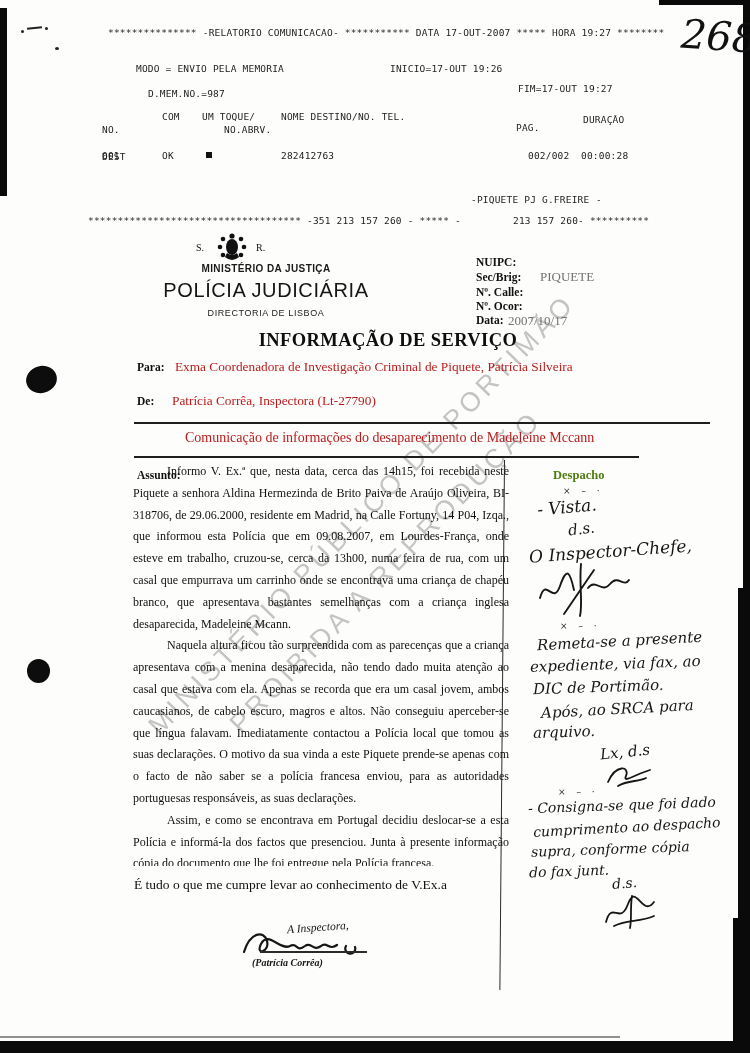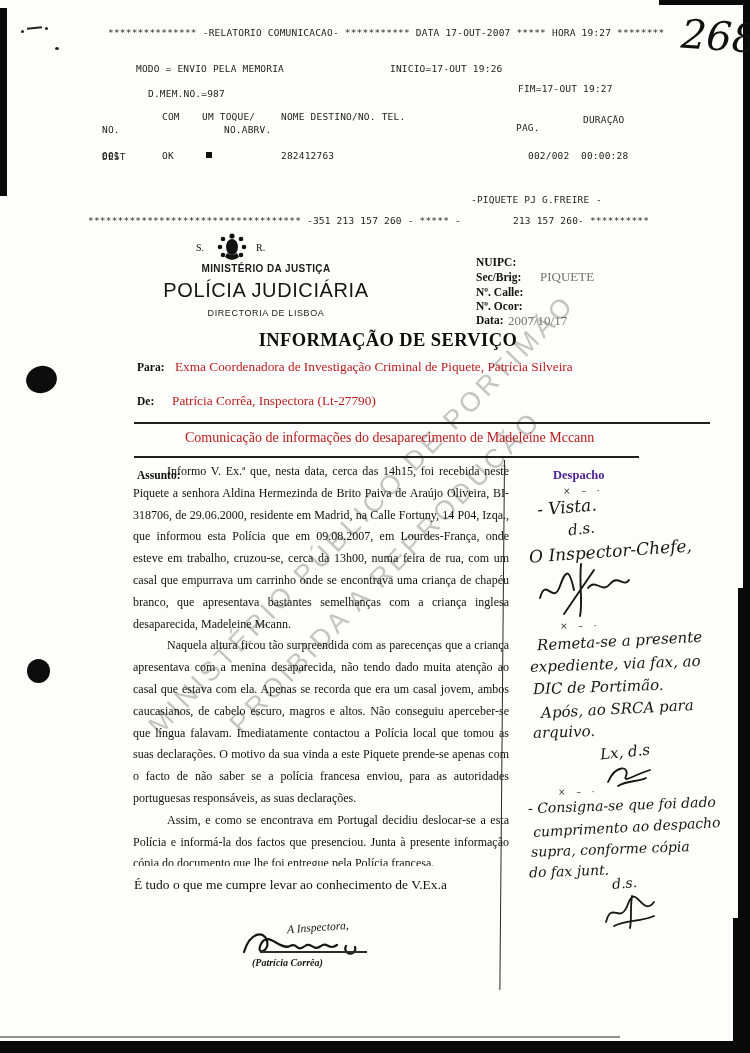--- a/index.html
+++ b/index.html
@@ -43,21 +43,21 @@
     font-size:12px; line-height:21.8px; text-align:justify; color:#101010; overflow:hidden; }
   .body-text p { text-indent:34px; }
   .closing { position:absolute; left:134px; top:877px; font-size:13.5px; color:#101010; }
   
   .sig-role { position:absolute; left:287px; top:921px; font-style:italic; font-size:11.5px;
     transform:rotate(-4deg); color:#151515; }
   .sig-name { position:absolute; left:252px; top:957px; font-style:italic; font-weight:bold;
     font-size:10px; color:#151515; }
   .sig-underline { position:absolute; left:260px; top:951px; width:107px; height:1.6px; background:#2b2b2b; }
   
-  .despacho-label { position:absolute; left:553px; top:468px; font-weight:bold; font-size:12.5px; color:#4c1d95; }
+  .despacho-label { position:absolute; left:553px; top:468px; font-weight:bold; font-size:12.5px; color:#4d7c0f; }
   .hw { position:absolute; font-family:"DejaVu Serif", serif; font-style:italic;
     font-size:15px; color:#161616; white-space:nowrap; }
   .hw.big { font-size:17px; }
   .hw-mark { position:absolute; font-size:9px; letter-spacing:4px; color:#222;
     font-family:"DejaVu Serif", serif; }
   
   .watermark { position:absolute; font-family:"Liberation Sans", sans-serif;
     font-size:27px; letter-spacing:4px; color:#b6b6b6; opacity:0.8; white-space:nowrap;
     transform:translate(-50%,-50%) rotate(-46deg); z-index:1; }
   .ink { stroke:#161616; fill:none; stroke-linecap:round; }

